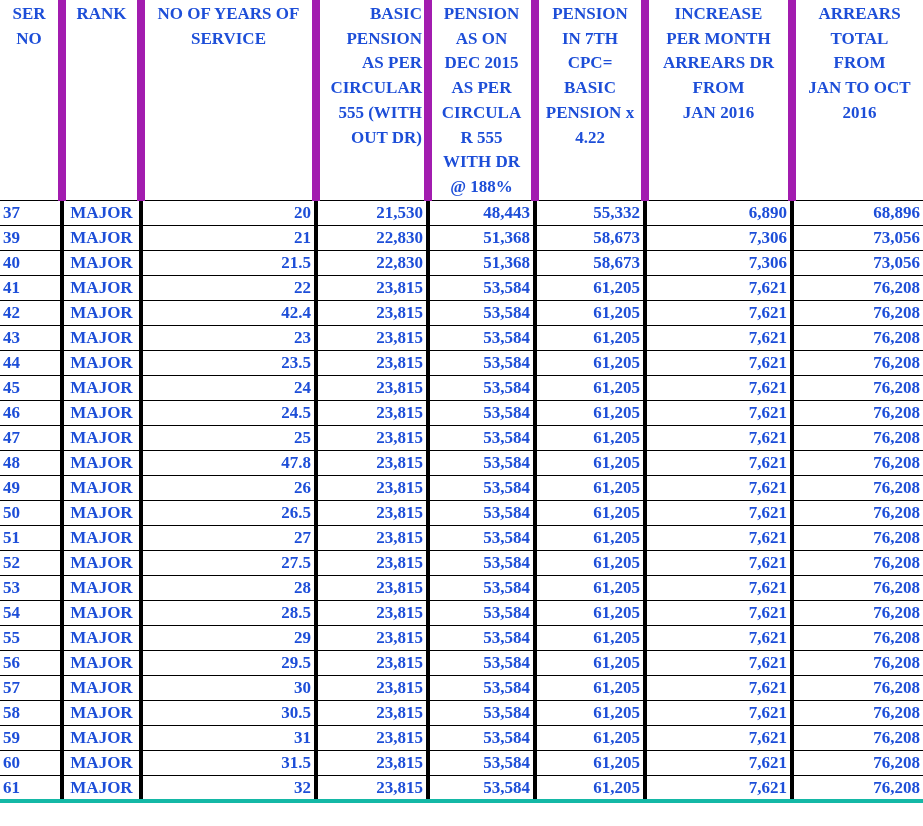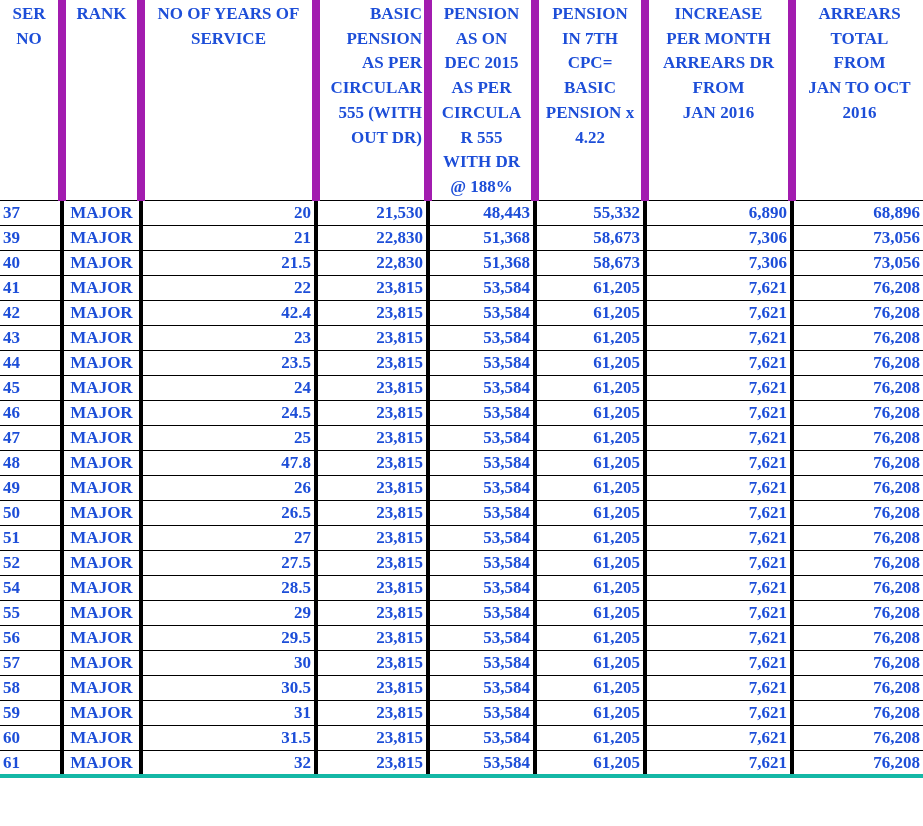--- a/index.html
+++ b/index.html
@@ -265,20 +265,30 @@
         <td class="center">52</td>
         <td class="left">MAJOR</td>
         <td class="right">27.5</td>
         <td class="right">23,815</td>
         <td class="right">53,584</td>
         <td class="right">61,205</td>
         <td class="right">7,621</td>
         <td class="right">76,208</td>
       </tr>
       <tr>
+        <td class="center">53</td>
+        <td class="left">MAJOR</td>
+        <td class="right">28</td>
+        <td class="right">23,815</td>
+        <td class="right">53,584</td>
+        <td class="right">61,205</td>
+        <td class="right">7,621</td>
+        <td class="right">76,208</td>
+      </tr>
+      <tr>
         <td class="center">54</td>
         <td class="left">MAJOR</td>
         <td class="right">28.5</td>
         <td class="right">23,815</td>
         <td class="right">53,584</td>
         <td class="right">61,205</td>
         <td class="right">7,621</td>
         <td class="right">76,208</td>
       </tr>
       <tr>

